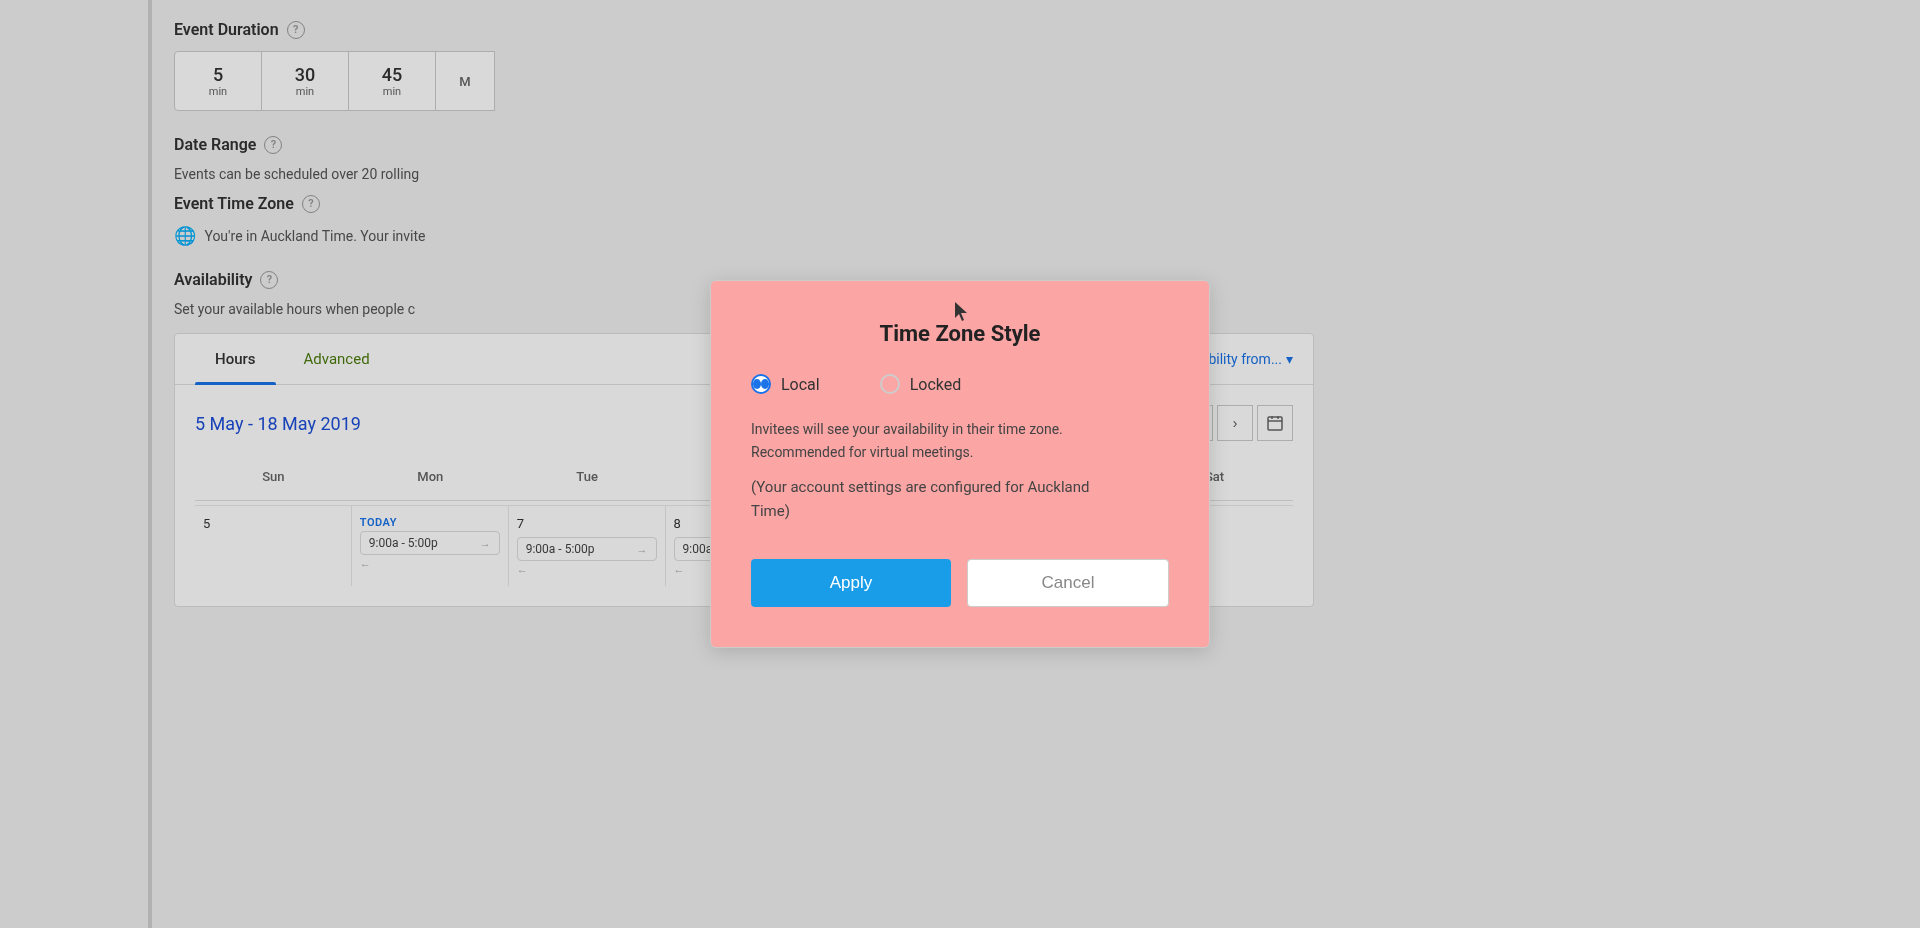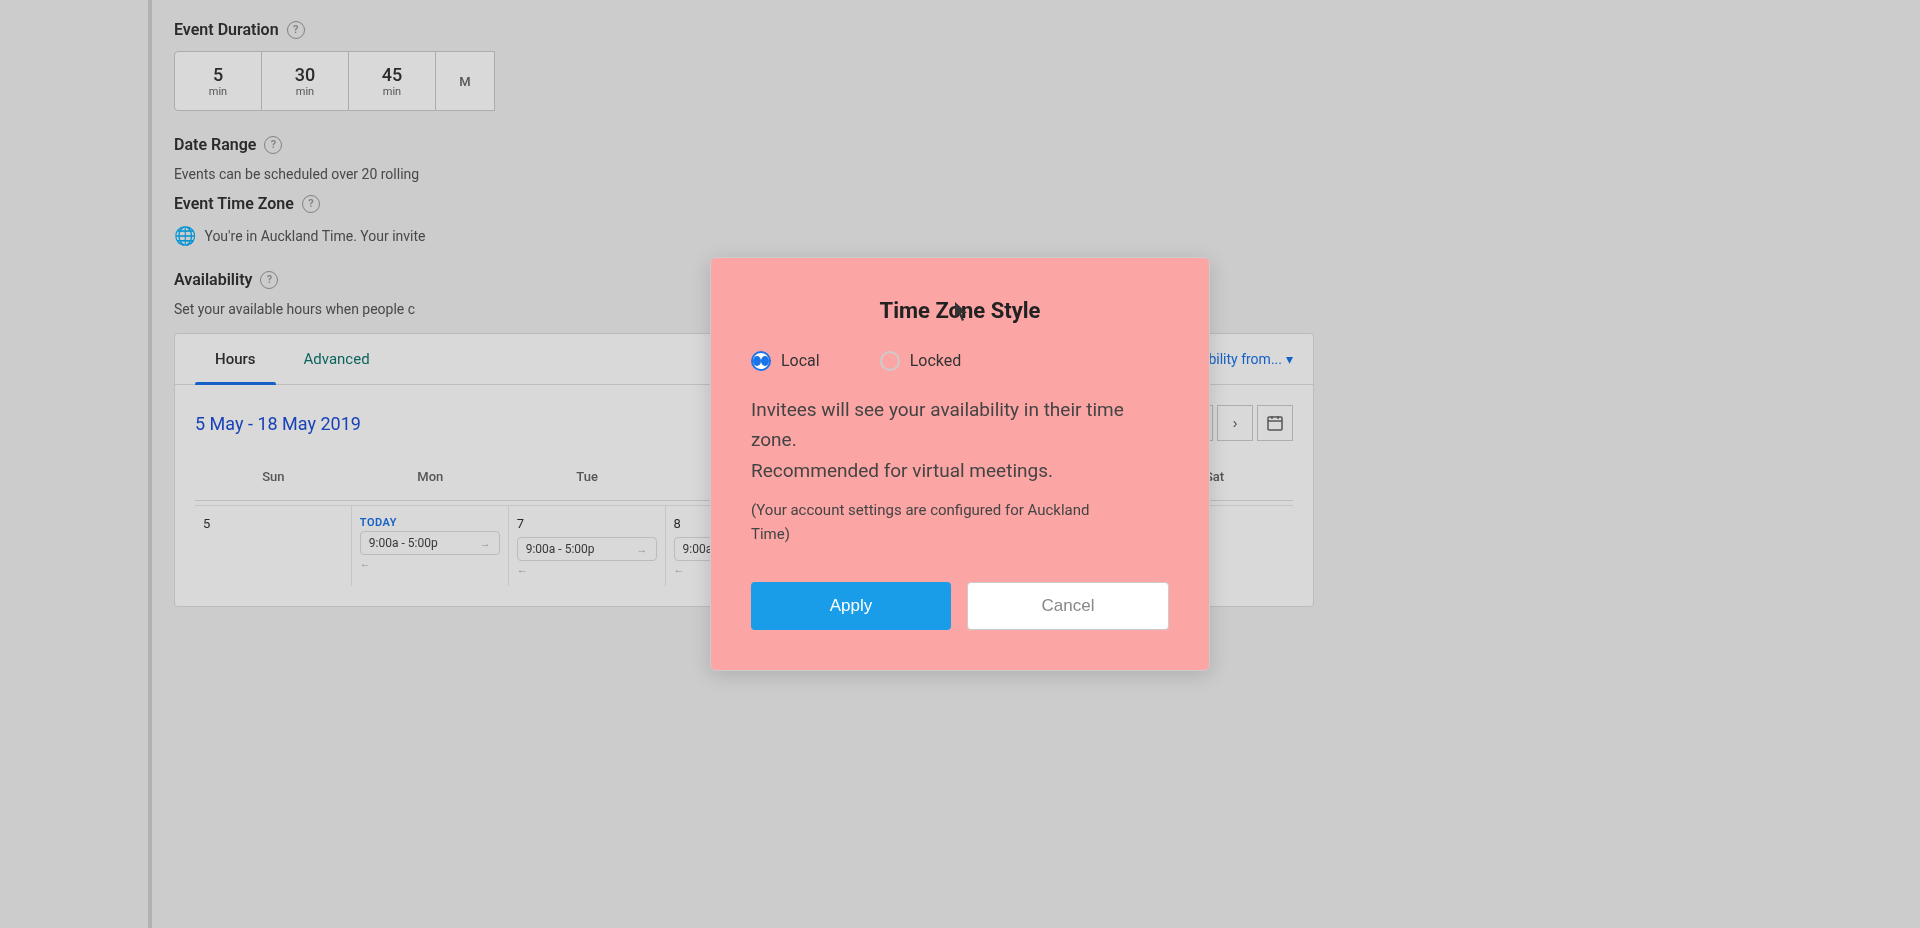--- a/index.html
+++ b/index.html
@@ -150,21 +150,21 @@
       display: flex;
       align-items: center;
       border-bottom: 1px solid #e0e0e0;
       padding: 0 20px;
       position: relative;
     }
 
     .tab {
       padding: 16px 20px;
       font-size: 15px;
-      color: #0f766e;
+      color: #4d7c0f;
       cursor: pointer;
       position: relative;
       margin-right: 8px;
     }
 
     .tab.active {
       color: #333;
       font-weight: 500;
     }
 
@@ -386,21 +386,21 @@
       border-radius: 50%;
       background: #1a73e8;
     }
 
     .radio-label {
       font-size: 16px;
       color: #333;
     }
 
     .modal-description {
-      font-size: 19px;
+      font-size: 14px;
       color: #444;
       line-height: 1.6;
       margin-bottom: 12px;
     }
 
     .modal-note {
       font-size: 15px;
       color: #444;
       line-height: 1.6;
       margin-bottom: 36px;

